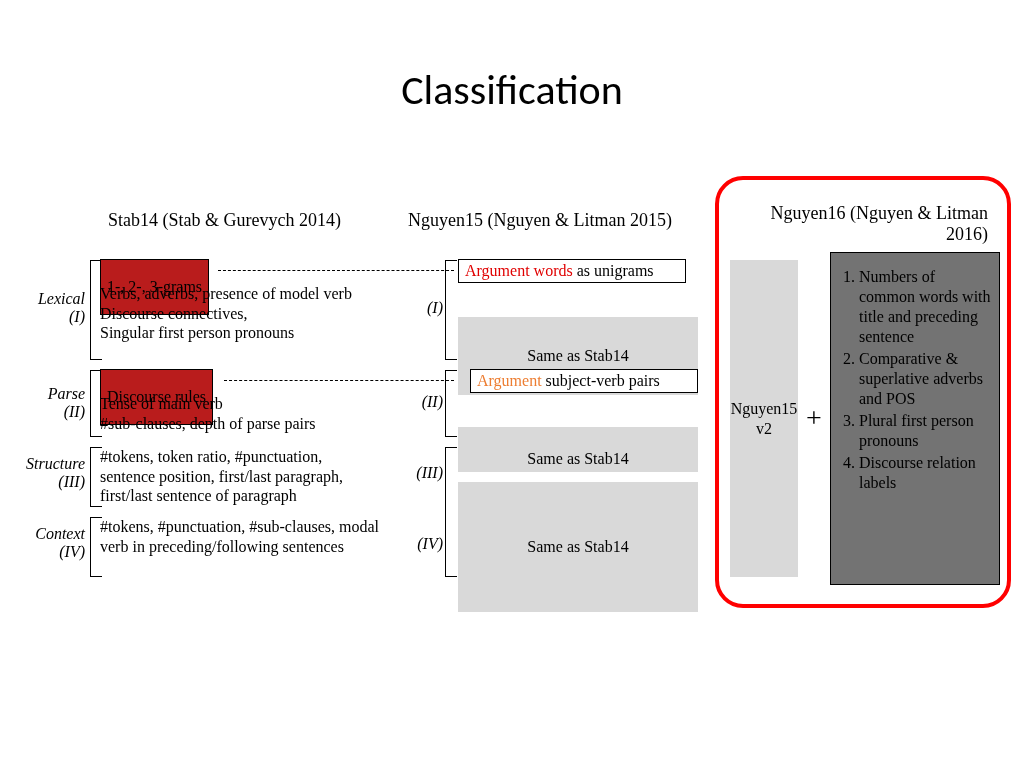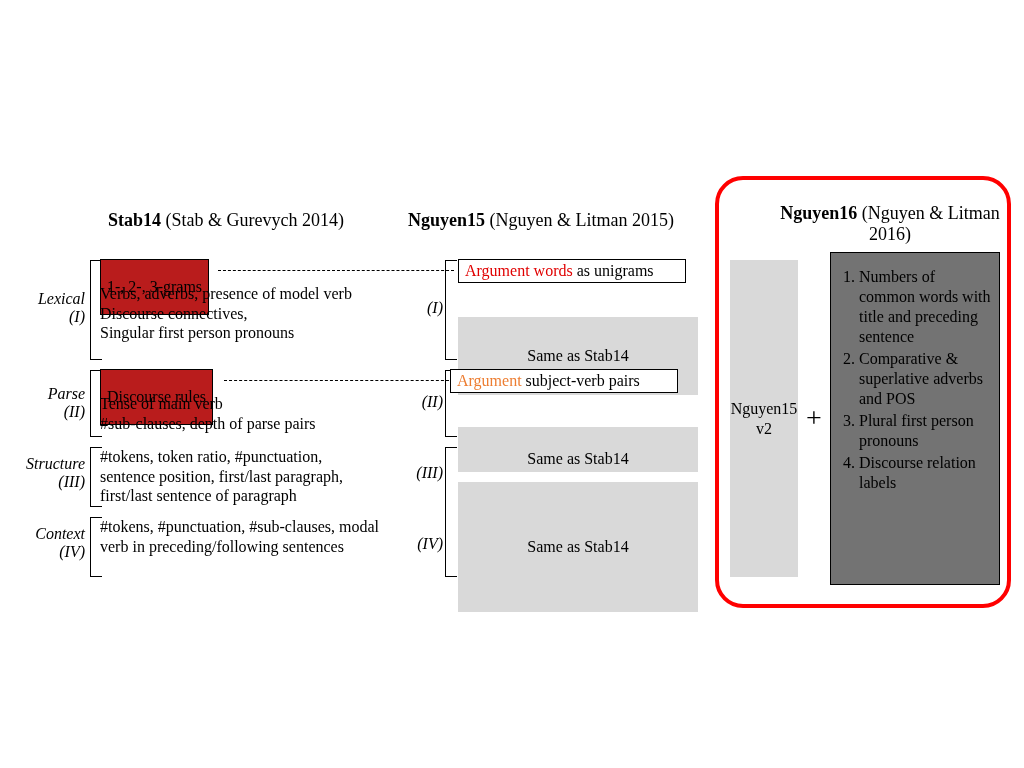--- a/index.html
+++ b/index.html
@@ -15,21 +15,21 @@
     text-align: center;
     font-family: Calibri, Arial, sans-serif;
     font-size: 42px;
     font-weight: 400;
     padding-top: 18px;
     line-height: 1.15;
   }
   .content { position: absolute; top: 210px; left: 0; width: 1024px; }
 
   .col-header { position: absolute; font-size: 18px; }
-  .col-header b { font-weight: bold; }
+  .col-header b { font-weight: normal; }
 
   
   .row-label {
     position: absolute; left: 0; width: 85px;
     text-align: right; font-style: italic; font-size: 16px; line-height: 1.15;
   }
 
   
   .bracket {
     position: absolute; width: 12px;
@@ -84,31 +84,32 @@
     font-size: 16px; padding: 14px 8px 8px 8px;
   }
   .ng16-box ol { padding-left: 20px; line-height: 1.25; }
   .ng16-box li { margin-bottom: 2px; }
 </style>
 </head>
 <body>
 
 <div class="title">
   <br>
+  <span>Classification</span>
 </div>
 
 <div class="content">
 
   <div class="col-header" style="left:108px; top:0;">
     <b>Stab14</b><span> (Stab &amp; Gurevych 2014)</span>
   </div>
   <div class="col-header" style="left:408px; top:0;">
     <b>Nguyen15</b><span> (Nguyen &amp; Litman 2015)</span>
   </div>
-  <div class="col-header" style="left:760px; top:-7px; width:260px; text-align:center;">
+  <div class="col-header" style="left:728px; top:-7px; width:260px; text-align:right;">
     <b>Nguyen16</b><span> (Nguyen &amp; Litman 2016)</span>
   </div>
 
   <div class="red-panel" style="left:715px; top:-34px; width:296px; height:432px;"></div>
 
   <div class="row-label" style="top:80px;">
     <span>Lexical</span><br><span>(I)</span>
   </div>
   <div class="row-label" style="top:175px;">
     <span>Parse</span><br><span>(II)</span>
@@ -148,21 +149,21 @@
   <div class="bracket" style="left:445px; top:50px; height:100px;"></div>
   <div class="bracket" style="left:445px; top:160px; height:67px;"></div>
   <div class="bracket" style="left:445px; top:237px; height:130px;"></div>
 
   <div class="grey-box" style="left:458px; top:72px; height:78px;">Same as Stab14</div>
   <div class="ng-header-box" style="left:458px; top:49px;">
     <span class="red">Argument words</span><span> as unigrams</span>
   </div>
 
   <div class="grey-box" style="left:458px; top:182px; height:45px; align-items:flex-end; padding-bottom:4px;">Same as Stab14</div>
-  <div class="ng-header-box" style="left:450px; top:159px;">
+  <div class="ng-header-box" style="left:470px; top:159px;">
     <span class="orange">Argument</span><span> subject-verb pairs</span>
   </div>
 
   <div class="grey-box" style="left:458px; top:237px; height:130px;">Same as Stab14</div>
 
   <div class="ng16-grey" style="left:730px; top:50px; height:317px;">
     <span>Nguyen15 v2</span>
   </div>
   <div class="plus" style="left:806px; top:192px;">+</div>
   <div class="ng16-box" style="left:830px; top:42px; width:170px; height:333px;">

